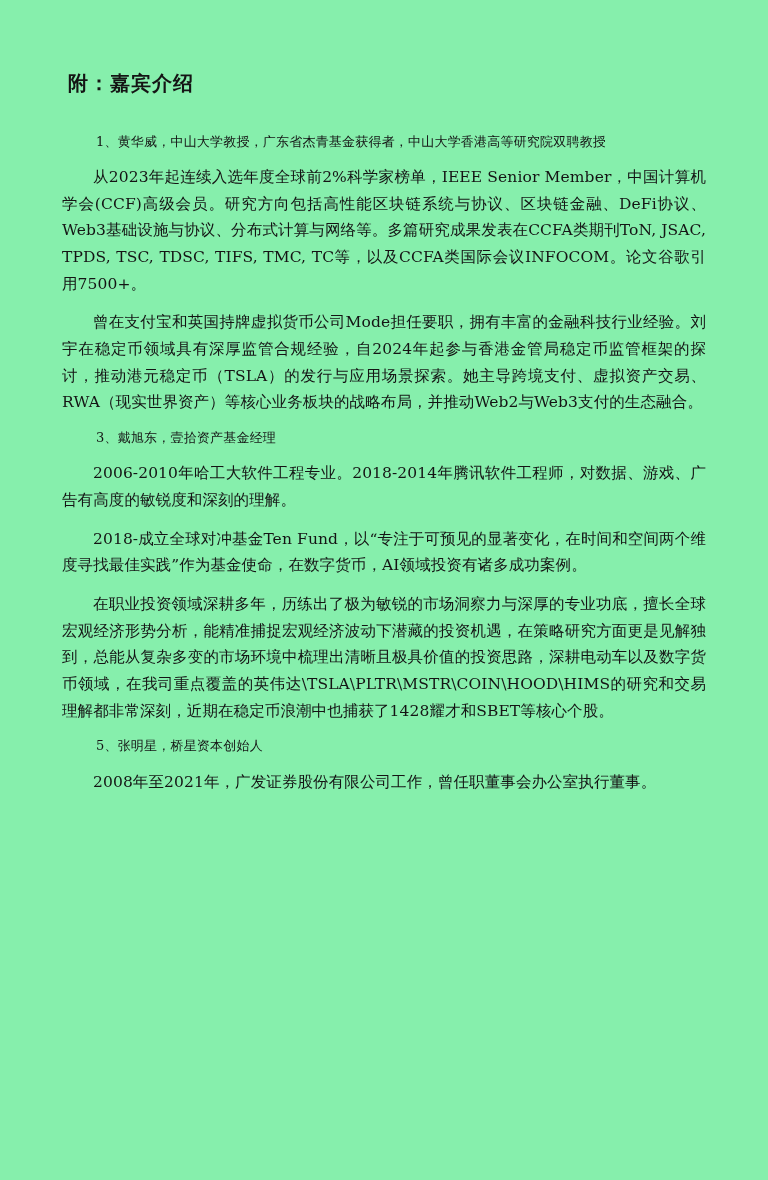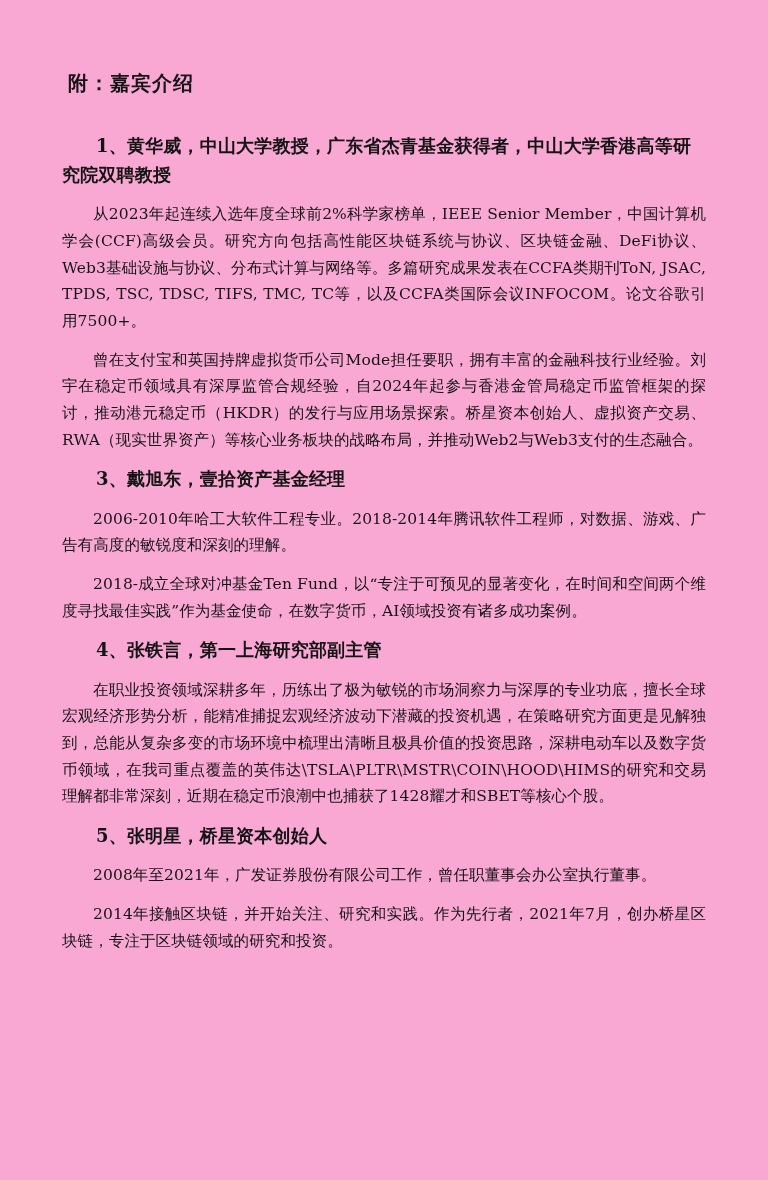--- a/index.html
+++ b/index.html
@@ -13,36 +13,36 @@
     font-family: "Liberation Serif", serif;
     color: #141414;
     overflow: hidden;
   }
   .page {
     position: relative;
     width: 768px;
     height: 1180px;
     box-sizing: border-box;
     padding: 70px 62px 0 62px;
-    background: #f9a8d4;
+    background: #86efac;
   }
   .doc-title {
     font-size: 20px;
     font-weight: bold;
     letter-spacing: 1px;
     margin: 0 0 34px 0;
     padding-left: 6px;
     font-family: "DejaVu Serif", serif;
   }
   .entry {
     margin-bottom: 4px;
   }
   .entry-heading {
-    font-size: 18px;
-    font-weight: bold;
+    font-size: 13px;
+    font-weight: normal;
     line-height: 1.58;
     margin: 0 0 5px 0;
     text-indent: 34px;
     font-family: "DejaVu Serif", serif;
     letter-spacing: 0.2px;
   }
   .para {
     font-size: 15.5px;
     line-height: 1.72;
     margin: 12px 0 7px 0;
@@ -67,33 +67,31 @@
 <div class="page">
 
   <h1 class="doc-title">附：嘉宾介绍</h1>
 
   <div class="entry first-entry">
     <div class="entry-heading">1、黄华威，中山大学教授，广东省杰青基金获得者，中山大学香港高等研究院双聘教授</div>
     <p class="para last">从2023年起连续入选年度全球前2%科学家榜单，IEEE Senior Member，中国计算机学会(CCF)高级会员。研究方向包括高性能区块链系统与协议、区块链金融、DeFi协议、Web3基础设施与协议、分布式计算与网络等。多篇研究成果发表在CCFA类期刊ToN, JSAC, TPDS, TSC, TDSC, TIFS, TMC, TC等，以及CCFA类国际会议INFOCOM。论文谷歌引用7500+。</p>
   </div>
 
   <div class="entry">
-    <p class="para last">曾在支付宝和英国持牌虚拟货币公司Mode担任要职，拥有丰富的金融科技行业经验。刘宇在稳定币领域具有深厚监管合规经验，自2024年起参与香港金管局稳定币监管框架的探讨，推动港元稳定币（HKDR）的发行与应用场景探索。桥星资本创始人、虚拟资产交易、RWA（现实世界资产）等核心业务板块的战略布局，并推动Web2与Web3支付的生态融合。</p>
+    <p class="para last">曾在支付宝和英国持牌虚拟货币公司Mode担任要职，拥有丰富的金融科技行业经验。刘宇在稳定币领域具有深厚监管合规经验，自2024年起参与香港金管局稳定币监管框架的探讨，推动港元稳定币（TSLA）的发行与应用场景探索。她主导跨境支付、虚拟资产交易、RWA（现实世界资产）等核心业务板块的战略布局，并推动Web2与Web3支付的生态融合。</p>
   </div>
 
   <div class="entry">
     <div class="entry-heading">3、戴旭东，壹拾资产基金经理</div>
     <p class="para">2006-2010年哈工大软件工程专业。2018-2014年腾讯软件工程师，对数据、游戏、广告有高度的敏锐度和深刻的理解。</p>
     <p class="para last">2018-成立全球对冲基金Ten Fund，以“专注于可预见的显著变化，在时间和空间两个维度寻找最佳实践”作为基金使命，在数字货币，AI领域投资有诸多成功案例。</p>
   </div>
 
   <div class="entry">
-    <div class="entry-heading">4、张铁言，第一上海研究部副主管</div>
     <p class="para last">在职业投资领域深耕多年，历练出了极为敏锐的市场洞察力与深厚的专业功底，擅长全球宏观经济形势分析，能精准捕捉宏观经济波动下潜藏的投资机遇，在策略研究方面更是见解独到，总能从复杂多变的市场环境中梳理出清晰且极具价值的投资思路，深耕电动车以及数字货币领域，在我司重点覆盖的英伟达\TSLA\PLTR\MSTR\COIN\HOOD\HIMS的研究和交易理解都非常深刻，近期在稳定币浪潮中也捕获了1428耀才和SBET等核心个股。</p>
   </div>
 
   <div class="entry">
     <div class="entry-heading">5、张明星，桥星资本创始人</div>
     <p class="para">2008年至2021年，广发证券股份有限公司工作，曾任职董事会办公室执行董事。</p>
-    <p class="para last">2014年接触区块链，并开始关注、研究和实践。作为先行者，2021年7月，创办桥星区块链，专注于区块链领域的研究和投资。</p>
   </div>
 
 </div>
 
 </body></html>

